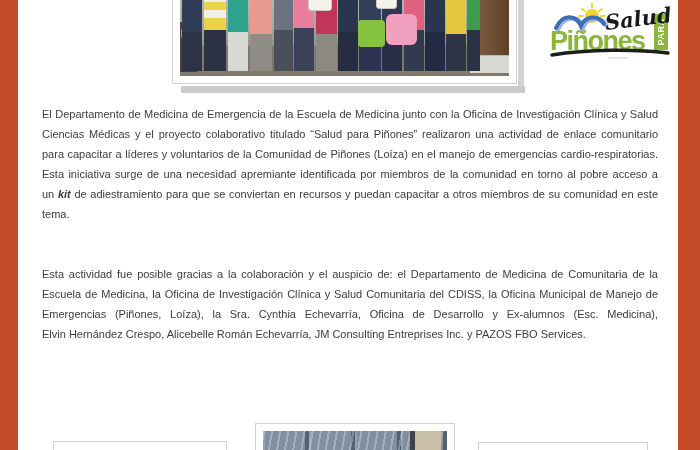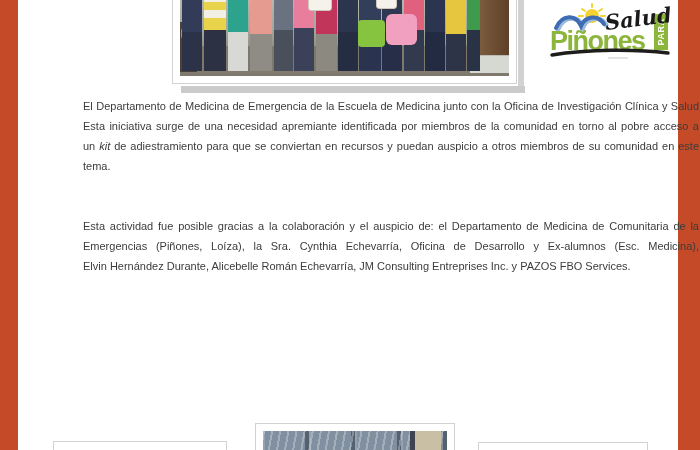--- a/index.html
+++ b/index.html
@@ -31,26 +31,26 @@
             background:
               repeating-linear-gradient(100deg,rgba(255,255,255,0.28) 0 2px,rgba(255,255,255,0) 2px 8px),
               repeating-linear-gradient(90deg,#93a2b2 0 2px,#8190a0 2px 42px,#566170 42px 46px);}
   .photo-bc .beige{position:absolute;right:6px;top:0;bottom:0;width:26px;background:#c9bfa4;}
   .photo-bc .darkedge{position:absolute;right:32px;top:0;bottom:0;width:5px;background:#3e4550;}
 
   
   .logo{position:absolute;left:548px;top:2px;width:126px;height:58px;}
 
   
-  .article{position:absolute;left:42px;top:96px;width:616px;color:#3c3c3c;
-           font-size:11px;line-height:20px;margin-left:41px;}
+  .article{position:absolute;left:42px;top:104px;width:616px;color:#3c3c3c;
+           font-size:11px;line-height:20px;}
   .tline{text-align:justify;text-align-last:justify;height:20px;white-space:nowrap;}
   .tline.last{text-align:center;text-align-last:left;}
   .pgap{height:40px;}
-  .it{font-style:italic;}
+  .it{font-style:italic;font-weight:bold;}
 </style>
 </head>
 <body>
 
 <div class="stage">
 
   <div class="bar left"></div>
   <div class="bar right"></div>
 
   <div class="shadow-b"></div>
@@ -116,27 +116,30 @@
 
       <text x="2" y="48" font-family="Liberation Sans, sans-serif" font-size="27" font-weight="bold" fill="#8cb53b" letter-spacing="-1.5">Piñones</text>
 
       <path d="M4 53 C 40 47, 88 47, 120 51" stroke="#1d1d1b" stroke-width="3.4" fill="none" stroke-linecap="round"></path>
       <path d="M60 56 L 80 56" stroke="#c9c9c9" stroke-width="1" fill="none"></path>
     </svg>
   </div>
 
   <div class="article">
     <div class="tline">El Departamento de Medicina de Emergencia de la Escuela de Medicina junto con la Oficina de Investigación Clínica y Salud</div>
+    <div class="tline">Ciencias Médicas y el proyecto colaborativo titulado “Salud para Piñones” realizaron una actividad de enlace comunitario</div>
+    <div class="tline">para capacitar a líderes y voluntarios de la Comunidad de Piñones (Loíza) en el manejo de emergencias cardio-respiratorias.</div>
     <div class="tline">Esta iniciativa surge de una necesidad apremiante identificada por miembros de la comunidad en torno al pobre acceso a</div>
-    <div class="tline"><span>un </span><span class="it">kit</span><span> de adiestramiento para que se conviertan en recursos y puedan auspicio a otros miembros de su comunidad en este</span></div>
+    <div class="tline"><span>un </span><span class="it">kit</span><span> de adiestramiento para que se conviertan en recursos y puedan capacitar a otros miembros de su comunidad en este</span></div>
     <div class="tline last">tema.</div>
     <div class="pgap"></div>
     <div class="tline">Esta actividad fue posible gracias a la colaboración y el auspicio de: el Departamento de Medicina de Comunitaria de la</div>
+    <div class="tline">Escuela de Medicina, la Oficina de Investigación Clínica y Salud Comunitaria del CDISS, la Oficina Municipal de Manejo de</div>
     <div class="tline">Emergencias (Piñones, Loíza), la Sra. Cynthia Echevarría, Oficina de Desarrollo y Ex-alumnos (Esc. Medicina),</div>
-    <div class="tline last">Elvin Hernández Durante, Alicebelle Román Echevarría, JM Consulting Entreprises Inc. y PAZOS FBO Services.</div>
+    <div class="tline last">Elvin Hernández Crespo, Alicebelle Román Echevarría, JM Consulting Entreprises Inc. y PAZOS FBO Services.</div>
   </div>
 
   <div class="frame frame-bl"></div>
   <div class="frame frame-bc">
     <div class="photo-bc">
       <div class="darkedge"></div>
       <div class="beige"></div>
     </div>
   </div>
   <div class="frame frame-br"></div>

